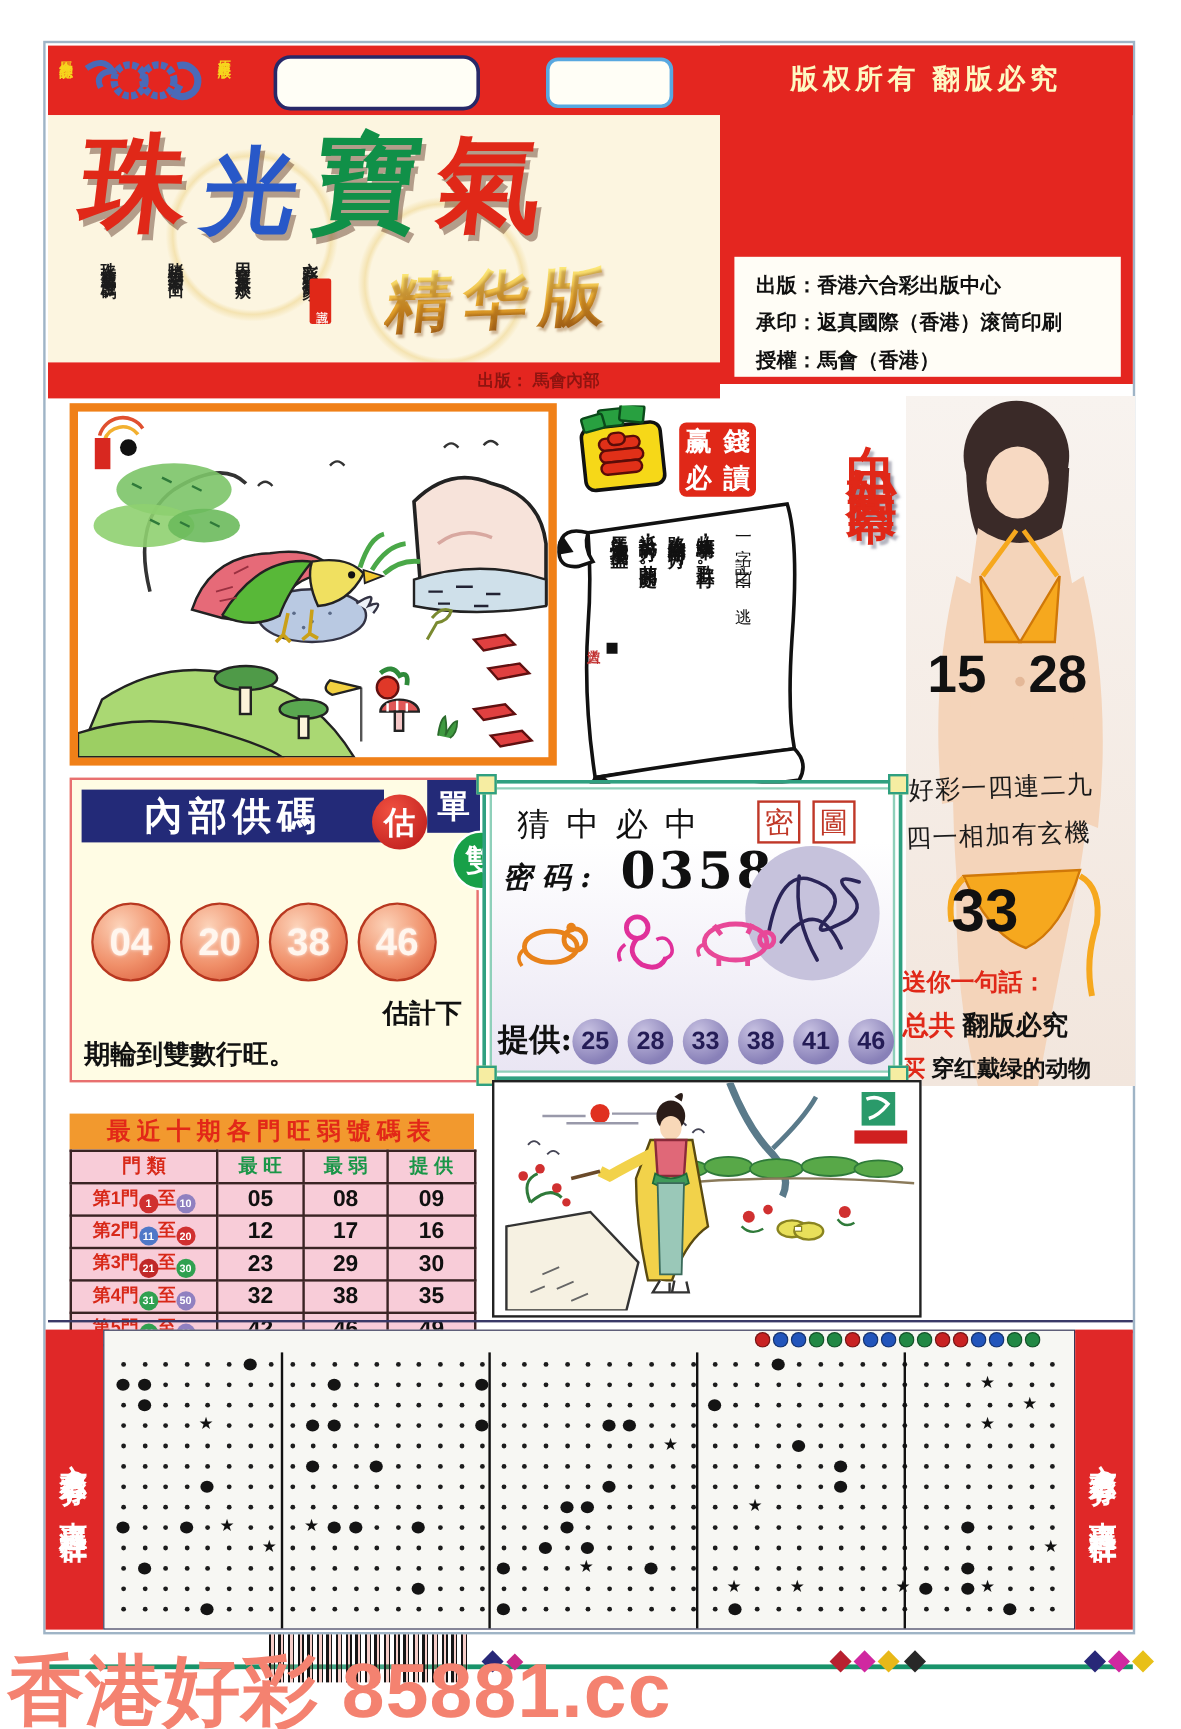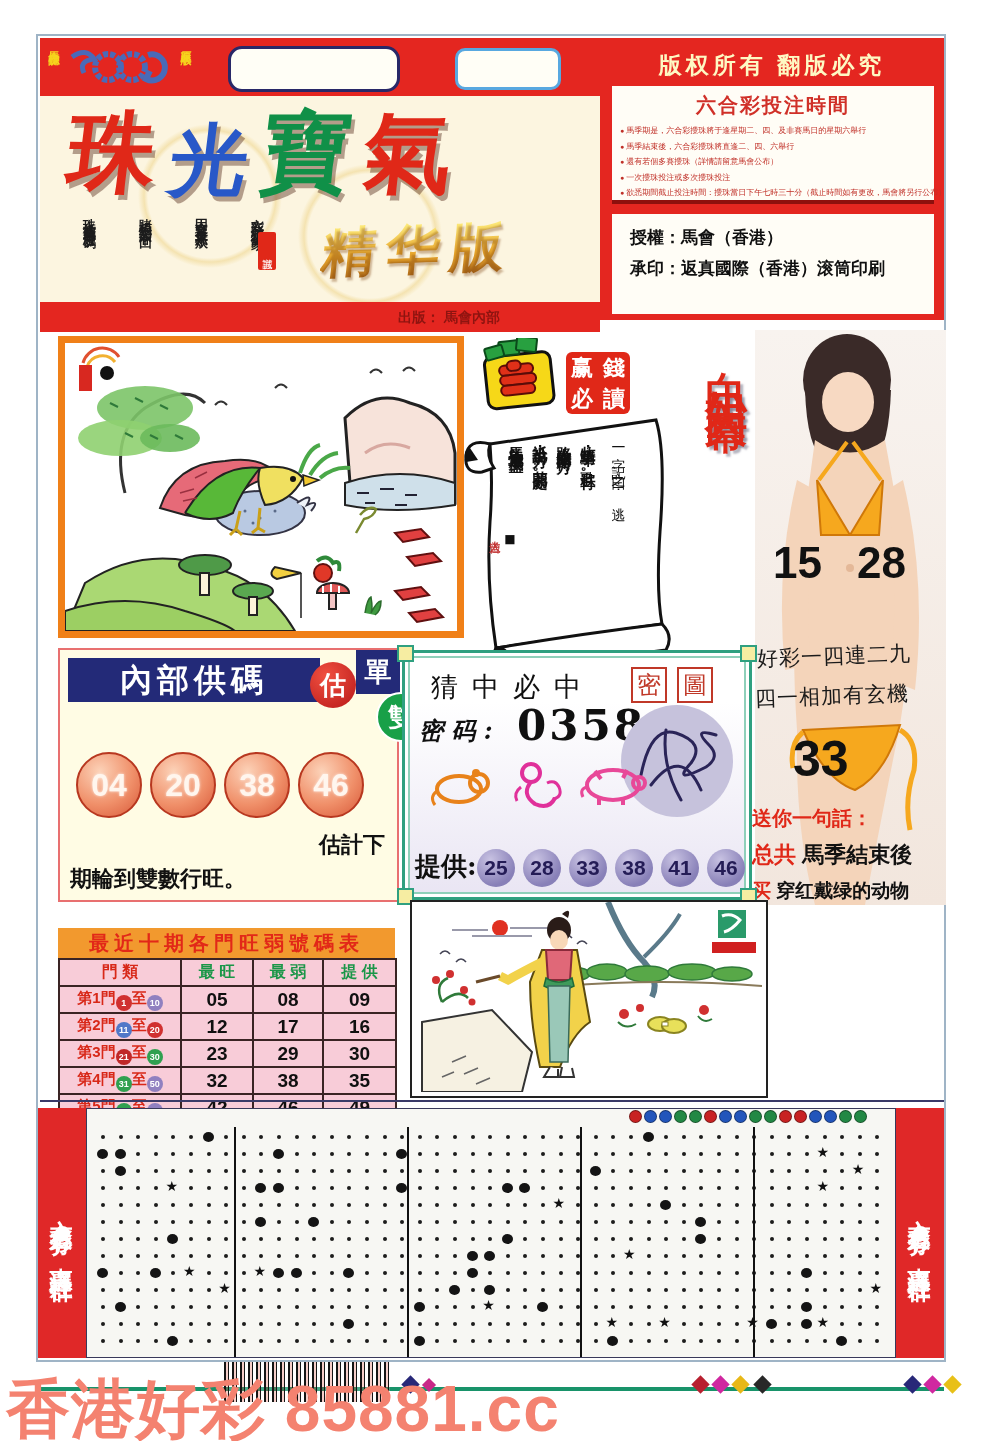--- a/index.html
+++ b/index.html
@@ -162,33 +162,24 @@
       <circle cx="66" cy="24" r="13" fill="none" stroke="#4a6ab8" stroke-width="6" stroke-dasharray="5 2"></circle>
       <path d="M82 12 a13 13 0 1 1 -2 24 l4 -8" fill="none" stroke="#4a6ab8" stroke-width="6"></path>
     </svg>
     <div class="abs vtext logo-y" id="logo-right">原裝正版</div>
     <div class="abs whitebox1"></div>
     <div class="abs whitebox2"></div>
   </div>
 
   <div class="abs" id="rightcol">
     <div class="abs" id="copyright">版权所有 翻版必究</div>
-    <div class="abs" id="betbox">
-      <h3>六合彩投注時間</h3>
-      <ul>
-        <li>馬季期是，六合彩攪珠將于逢星期二、四、及非賽馬日的星期六舉行</li>
-        <li>馬季結束後，六合彩攪珠將直逢二、四、六舉行</li>
-        <li>還有若個多賽攪珠（詳情請留意馬會公布）</li>
-        <li>一次攪珠投注或多次攪珠投注</li>
-        <li>欲悉期間截止投注時間：攪珠當日下午七時三十分（截止時間如有更改，馬會將另行公布）</li>
-      </ul>
-    </div>
     <div class="abs" id="pubbox">
+      <div>出版：香港六合彩出版中心</div>
+      <div>承印：返真國際（香港）滚筒印刷</div>
       <div>授權：馬會（香港）</div>
-      <div>承印：返真國際（香港）滚筒印刷</div>
     </div>
   </div>
 
   <div class="abs" id="masthead">
     <div class="abs" id="bigtitle">
       <span class="t0">珠</span>
       <span class="t1">光</span>
       <span class="t2">寶</span>
       <span class="t3">氣</span>
     </div>
@@ -330,21 +321,21 @@
     </svg>
     <div class="photonum" id="pnum1">15</div>
     <div class="photonum" id="pnum2">28</div>
     <div class="handline" id="hand1">好彩一四連二九</div>
     <div class="handline" id="hand2">四一相加有玄機</div>
     <div class="photonum" id="pnum3">33</div>
   </div>
 
   <div class="abs" id="message">
     <div class="m1">送你一句話：</div>
-    <div class="m2"><span class="redword">总共</span> <span>馬季結束後</span></div>
+    <div class="m2"><span class="redword">总共</span> <span>翻版必究</span></div>
     <div class="m3"><span class="redword">买</span> <span>穿红戴绿的动物</span></div>
   </div>
 
   <div class="abs" id="internal">
     <div class="abs" id="in-banner">內部供碼</div>
     <div class="abs" id="in-gu">估</div>
     <div class="abs" id="in-dan">單</div>
     <div class="abs" id="in-shuang">雙</div>
     <div class="bigball" id="bb0">04</div>
     <div class="bigball" id="bb1">20</div>

